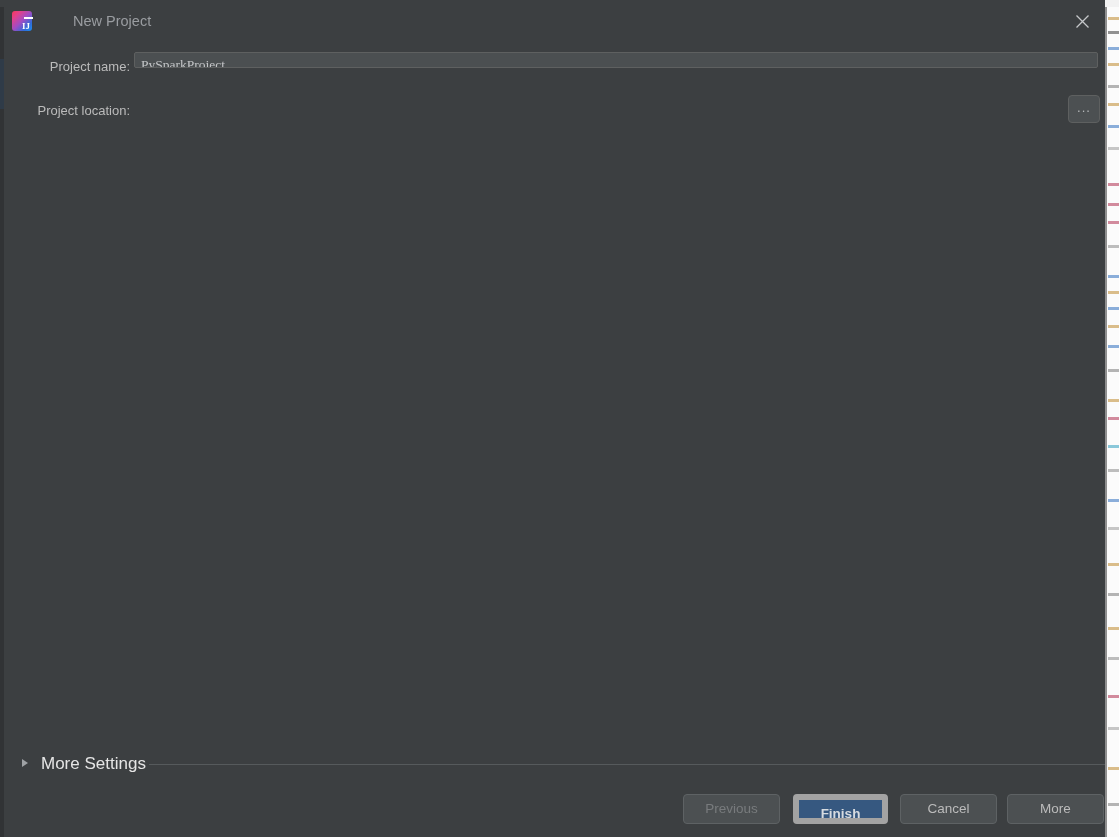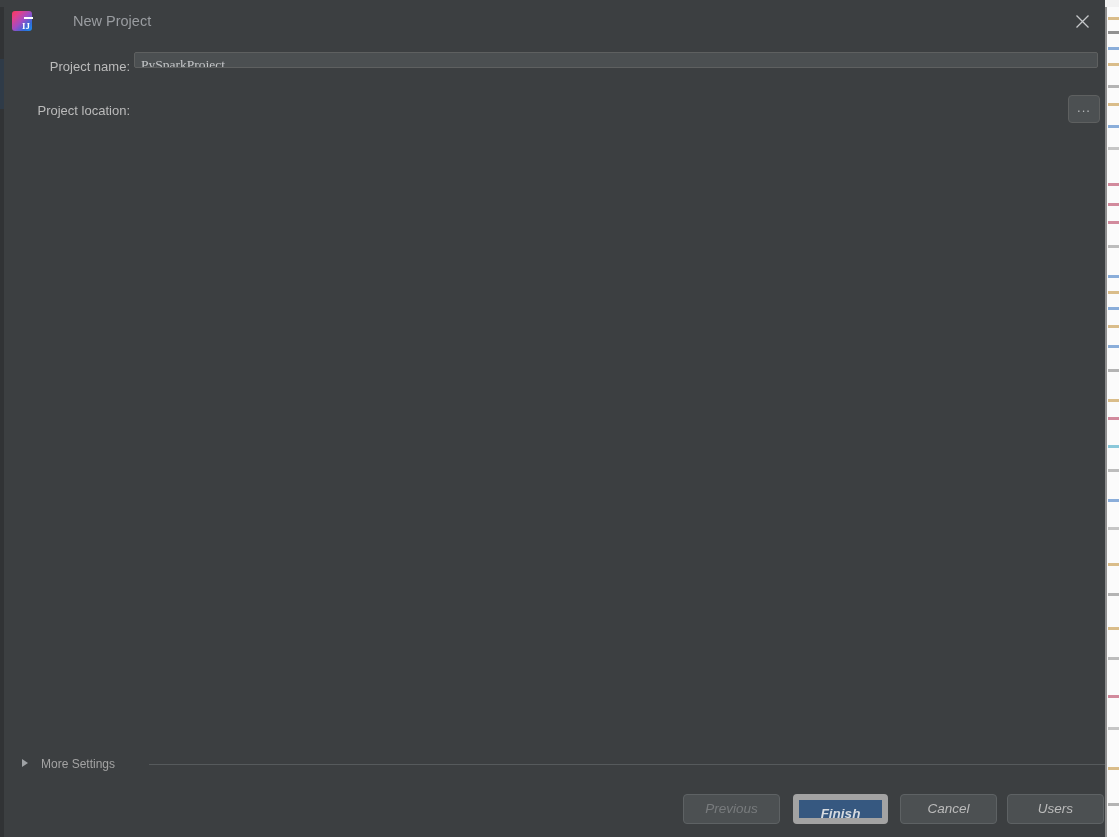--- a/index.html
+++ b/index.html
@@ -203,43 +203,42 @@
     position: absolute;
     left: 18px; top: 6px;
     width: 0; height: 0;
     border-left: 6px solid #9fa2a5;
     border-top: 4.5px solid transparent;
     border-bottom: 4.5px solid transparent;
   }
   .ms-label {
     position: absolute;
     left: 37px; top: 1px;
-    font-size: 12px;
-    color: #a3a3a3;
+    font-size: 17px;
+    color: #e5e5e5;
     line-height: 20px;
   }
   .ms-line {
     position: absolute;
     left: 145px; top: 11px;
     right: 0; height: 1px;
     background: #565a5c;
   }
 
   
   .btn {
     position: absolute;
     height: 30px;
     border-radius: 4px;
     font-size: 13.5px;
     line-height: 28px;
     text-align: center;
     background: #4c5052;
     border: 1px solid #5e6264;
     color: #bbbbbb;
-    font-style: italic;
   }
   .btn.disabled { color: #787b7d; }
   .btn.default {
     background: #365880;
     border: 6px solid #a3a3a3;
     color: #d6dbe0;
     font-weight: bold;
   }
   #btn-previous { left: 679px; top: 794px; width: 97px; }
   #btn-finish   { left: 789px; top: 794px; width: 95px; }
@@ -325,16 +324,16 @@
 
     <div class="more-settings">
       <div class="ms-arrow"></div>
       <div class="ms-label">More Settings</div>
       <div class="ms-line"></div>
     </div>
 
     <div id="btn-previous" class="btn disabled">Previous</div>
     <div id="btn-finish" class="btn default">Finish</div>
     <div id="btn-cancel" class="btn">Cancel</div>
-    <div id="btn-help" class="btn">Users</div>
+    <div id="btn-help" class="btn">More</div>
 
   </div>
 </div>
 
 </body></html>

